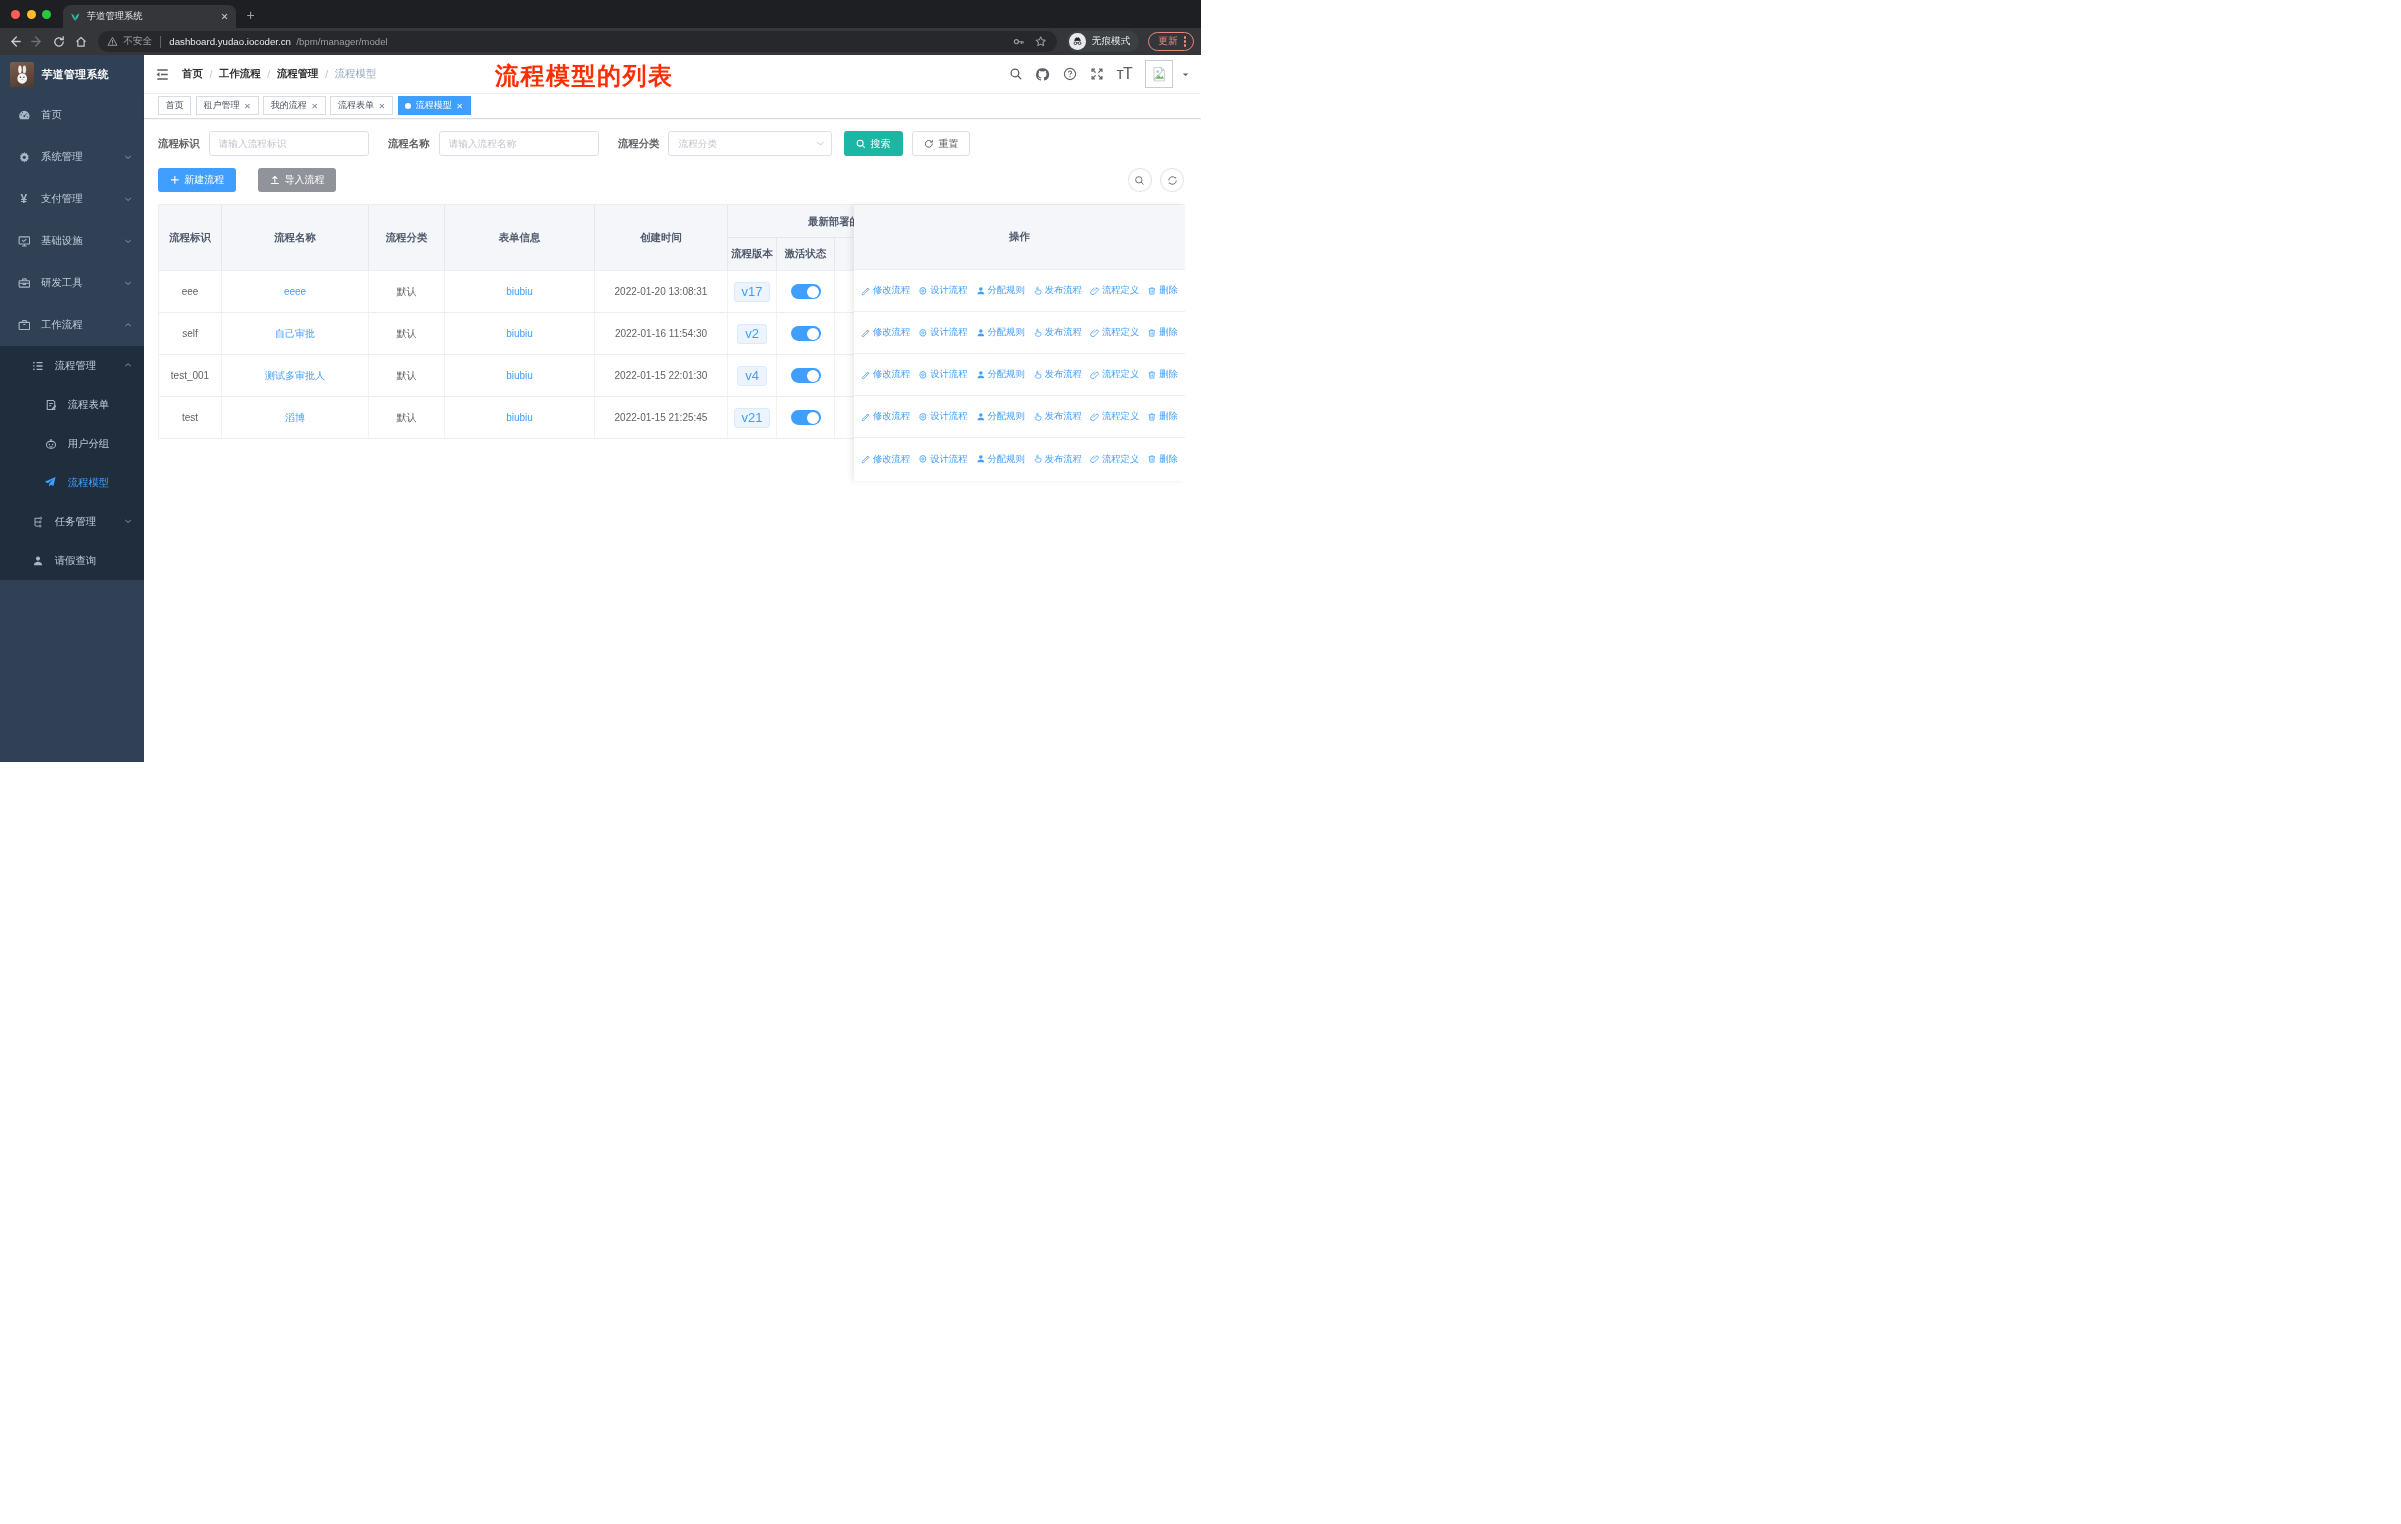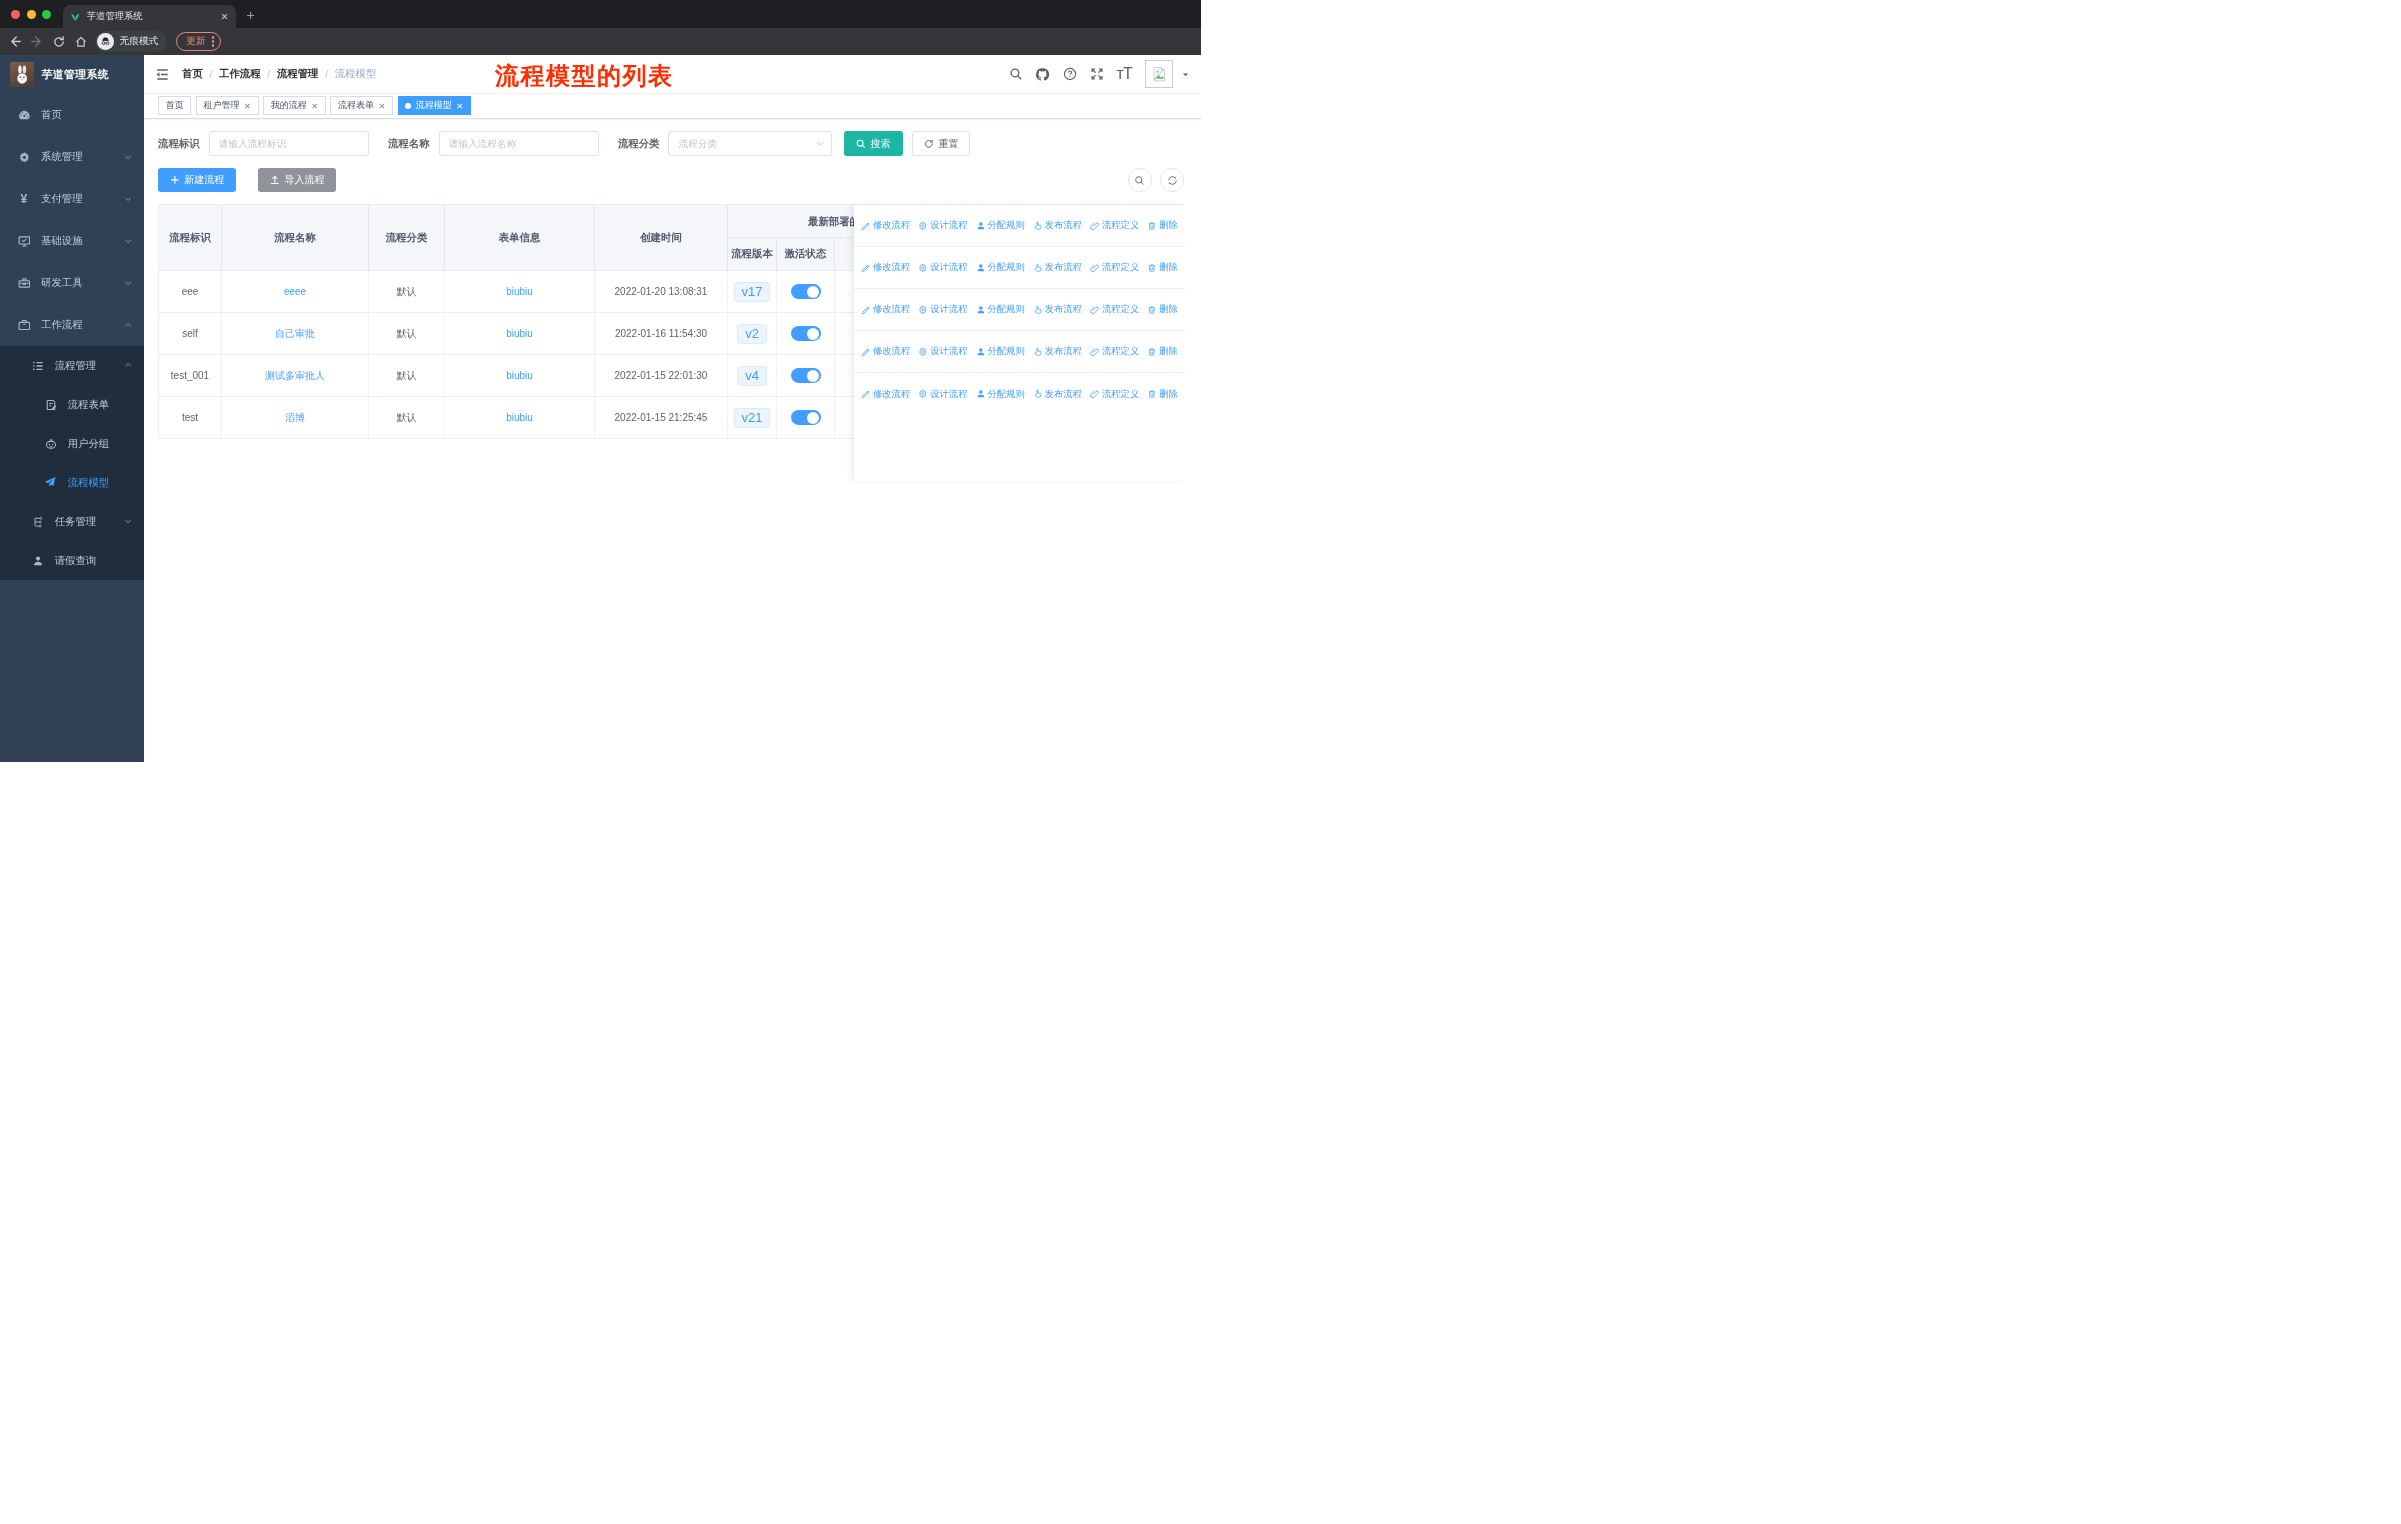--- a/index.html
+++ b/index.html
@@ -175,20 +175,39 @@
       </svg>
     <svg class="svgi nav-ic dim" width="15" height="15" viewBox="0 0 20 20">
         <path d="M7.5 4l6 6-6 6M2.5 10h11" stroke="#6e7175" stroke-width="1.8" fill="none" stroke-linecap="round"></path>
       </svg>
     <svg class="svgi nav-ic" width="14" height="14" viewBox="0 0 20 20">
         <path d="M16 10a6 6 0 11-1.8-4.3M16 2.5v4h-4" stroke="#c7cacf" stroke-width="1.8" fill="none" stroke-linecap="round"></path>
       </svg>
     <svg class="svgi nav-ic" width="14" height="14" viewBox="0 0 20 20">
         <path d="M3.5 9.5L10 3.5l6.5 6M5.5 8.5V16h9V8.5" stroke="#c7cacf" stroke-width="1.7" fill="none" stroke-linejoin="round"></path>
       </svg>
+    <div class="omnibox">
+      <svg class="svgi" width="11" height="11" viewBox="0 0 16 16">
+          <path d="M8 2L1.5 13.5h13z" fill="none" stroke="#9aa0a6" stroke-width="1.4" stroke-linejoin="round"></path>
+          <path d="M8 6.5v3.2M8 11.6v.2" stroke="#9aa0a6" stroke-width="1.4" stroke-linecap="round"></path>
+        </svg>
+      <span>不安全</span>
+      <span class="omni-sep"></span>
+      <span class="url-host">dashboard.yudao.iocoder.cn</span>
+        <span class="url-path">/bpm/manager/model</span>
+      <span class="omni-right">
+        <svg class="svgi" width="13.4" height="13.4" viewBox="0 0 20 20">
+            <circle cx="6.5" cy="10" r="3" fill="none" stroke="#9aa0a6" stroke-width="1.7"></circle>
+            <path d="M9.5 10h7M14 10v2.6M16.5 10v2" stroke="#9aa0a6" stroke-width="1.7" stroke-linecap="round"></path>
+          </svg>
+        <svg class="svgi" width="13.4" height="13.4" viewBox="0 0 20 20">
+            <path d="M10 2.8l2.1 4.4 4.8.6-3.5 3.3.9 4.8L10 13.6l-4.3 2.3.9-4.8L3.1 7.8l4.8-.6z" fill="none" stroke="#9aa0a6" stroke-width="1.5" stroke-linejoin="round"></path>
+          </svg>
+      </span>
+    </div>
     <div class="incog-chip">
       <span class="incog-ic">
         <svg class="svgi" width="11" height="11" viewBox="0 0 16 16">
             <path d="M3 6.2h10M4.5 6l1-2.8c.1-.4.5-.6.9-.5l1.1.3c.3.1.6.1.9 0l1.1-.3c.4-.1.8.1.9.5l1 2.8z" stroke="#202124" stroke-width="1.2" fill="#202124"></path>
             <circle cx="5" cy="10.5" r="2" fill="none" stroke="#202124" stroke-width="1.2"></circle>
             <circle cx="11" cy="10.5" r="2" fill="none" stroke="#202124" stroke-width="1.2"></circle>
             <path d="M7 10.2c.6-.4 1.4-.4 2 0" stroke="#202124" stroke-width="1.2" fill="none"></path>
           </svg>
       </span>
       <span>无痕模式</span>
@@ -604,20 +623,21 @@
                 <span class="vtag">v21</span>
               </div>
             <div class="td">
                 <span class="switch"></span>
               </div>
             <div class="td nob"></div>
           </div>
         </div>
 
         <div class="ops-col">
+          <div class="ops-head">操作</div>
           <div class="ops-row">
   <a class="act">
     <svg class="svgi" width="9.7" height="9.7" viewBox="0 0 14 14">
                   <path d="M2 10.8V12.5h1.7L11.5 4.7 9.8 3z" fill="none" stroke="currentColor" stroke-width="1.2"></path>
                   <path d="M9 3.8l1.7 1.7" stroke="currentColor" stroke-width="1"></path>
                 </svg>
     <span>修改流程</span>
   </a>
   <a class="act">
     <svg class="svgi" width="9.7" height="9.7" viewBox="0 0 14 14">

